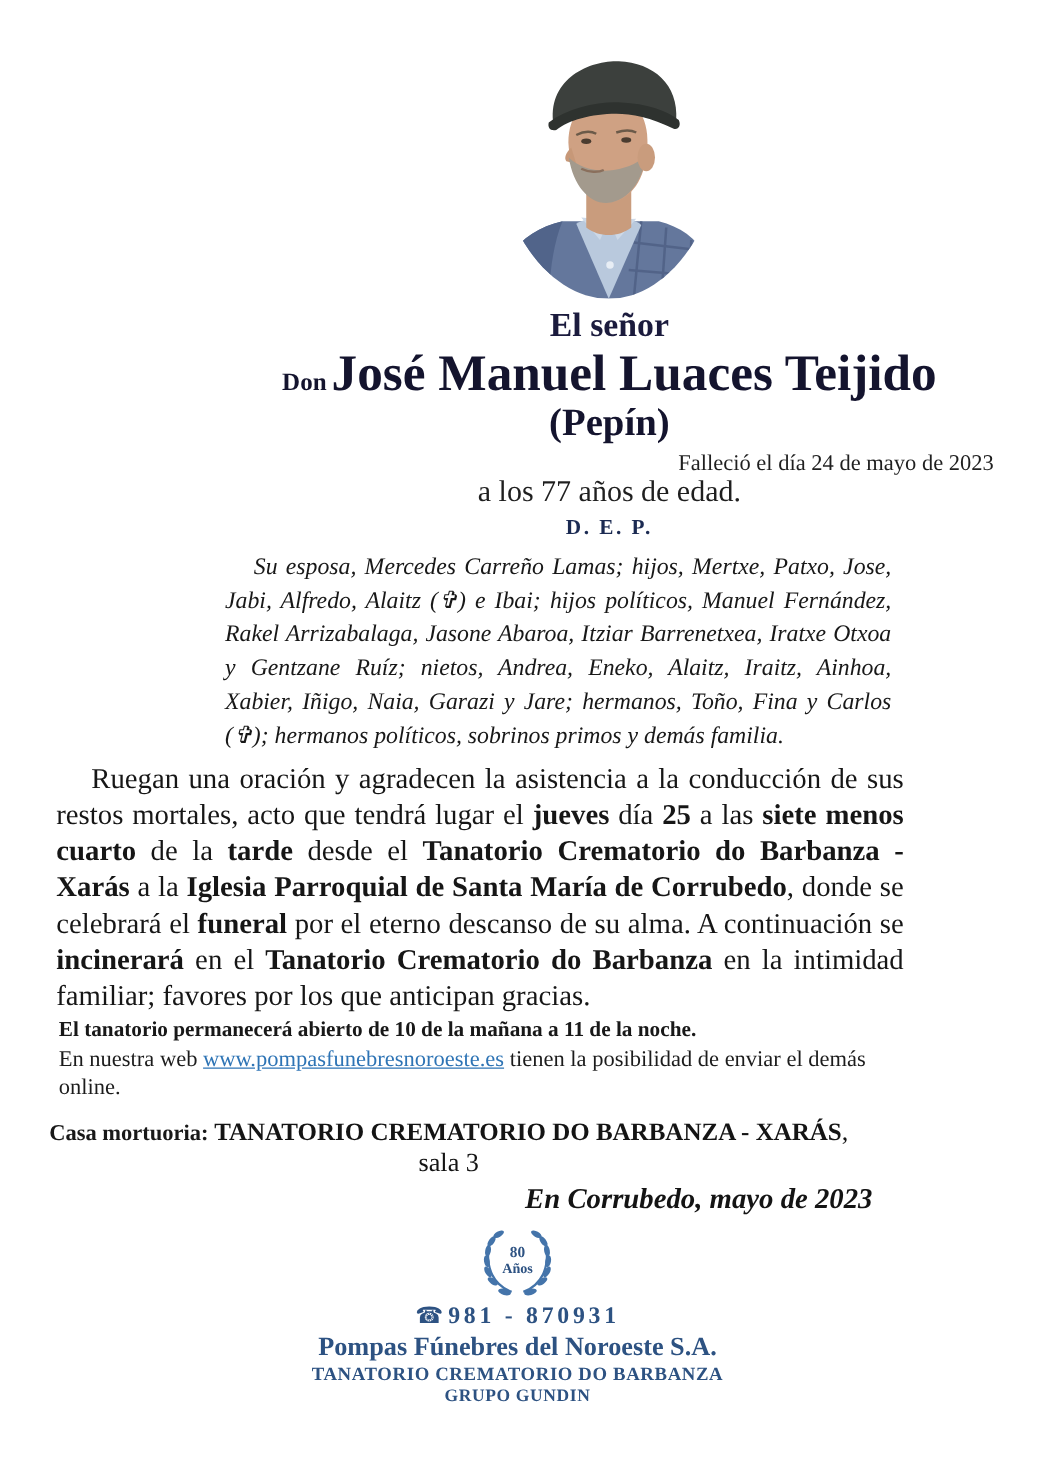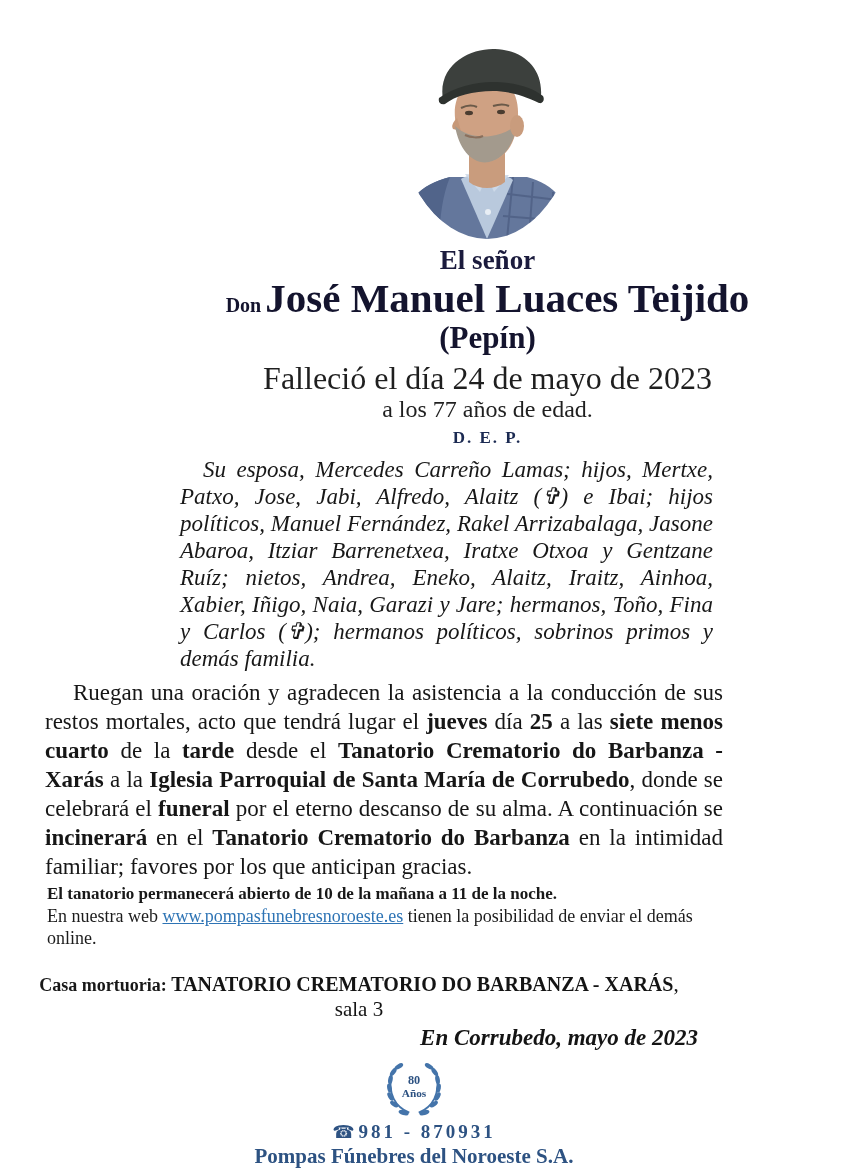--- a/index.html
+++ b/index.html
@@ -10,37 +10,37 @@
   }
   .sheet{width:768px;height:1173px;position:relative;background:#fff;}
 
   
   .top-block{margin-left:180px;width:615px;text-align:center;}
   .photo-wrap{padding-top:34px;line-height:0;}
   .salutation{font-size:27px;font-weight:bold;color:#1b1b3d;margin-top:6px;}
   .name-line{font-size:41px;font-weight:bold;color:#14142e;line-height:1.08;}
   .don{font-size:20px;font-weight:bold;margin-right:4px;text-align:right;}
   .nickname{font-size:31px;font-weight:bold;color:#14142e;line-height:1.15;text-align:center;}
-  .death{font-size:32px;color:#1f1f1f;margin-top:5px;line-height:1.1;}
+  .death{font-size:18px;color:#1f1f1f;margin-top:5px;line-height:1.1;text-align:right;}
   .age{font-size:24px;color:#1f1f1f;line-height:1.15;}
   .dep{font-size:17px;font-weight:bold;color:#1b2a52;letter-spacing:2px;margin-top:4px;}
 
   .family{
     margin:8px 55px 0 180px;text-align:justify;text-indent:23px;
-    font-style:italic;font-size:23px;line-height:27px;color:#181818;
+    font-style:italic;font-size:19px;line-height:27px;color:#181818;
   }
   .announce{
     margin:6px 45px 0 45px;text-align:justify;text-indent:28px;
     font-size:23px;line-height:29px;color:#161616;
   }
 
   .hours{margin:2px 40px 0 47px;font-size:17px;font-weight:bold;color:#181818;line-height:1.25;}
   .webline{margin:1px 40px 0 47px;font-size:18px;color:#1c1c1c;line-height:1.25;}
   .link{color:#2e74b5;text-decoration:underline;cursor:pointer;}
-  .mortuary{margin:22px 80px 0 30px;text-align:center;line-height:1.2;}
+  .mortuary{margin:12px 80px 0 30px;text-align:center;line-height:1.2;}
   .mlabel{font-size:18px;font-weight:bold;color:#181818;}
   .mname{font-size:20px;font-weight:bold;color:#141414;}
   .mroom{font-size:21px;color:#141414;}
   .dateline{margin:3px 70px 0 0;text-align:right;font-size:23px;font-style:italic;font-weight:bold;color:#141414;}
 
   .footer{margin-top:8px;text-align:center;transform:translateX(30px);}
   .badge{line-height:0;}
   .phone-line{font-size:19px;font-weight:bold;color:#2d5282;letter-spacing:3px;margin-top:2px;}
   .phone-icon{letter-spacing:0;margin-right:4px;font-family:"DejaVu Sans",sans-serif;font-size:18px;}
   .company{font-size:21px;font-weight:bold;color:#2d5282;margin-top:1px;}

